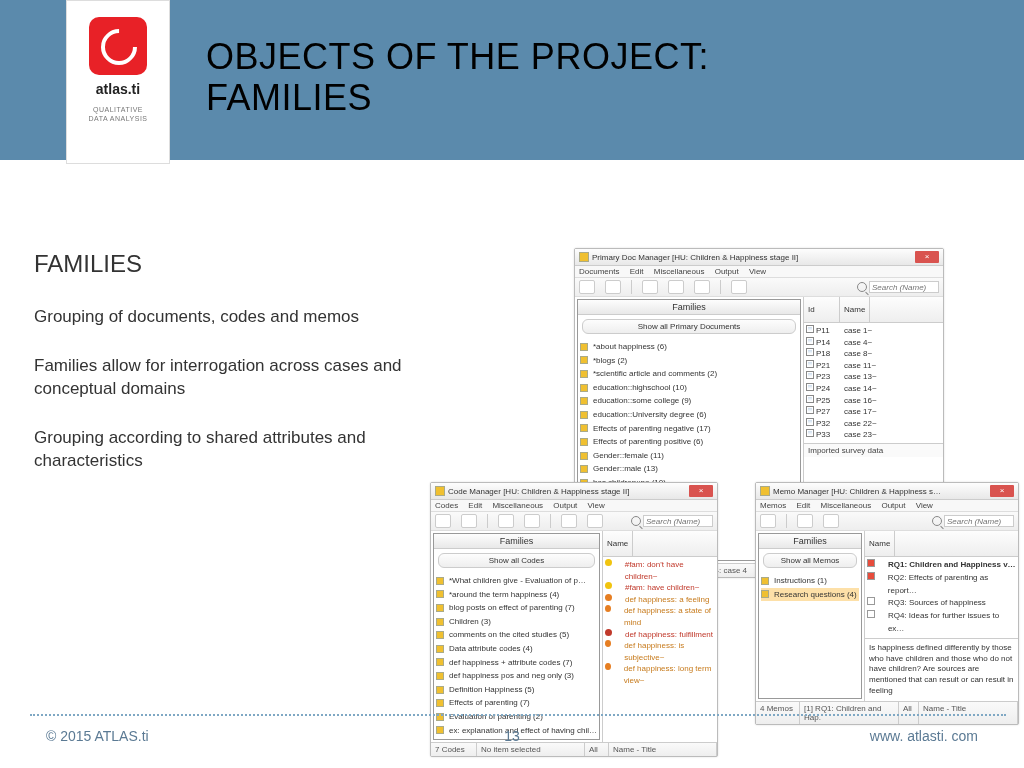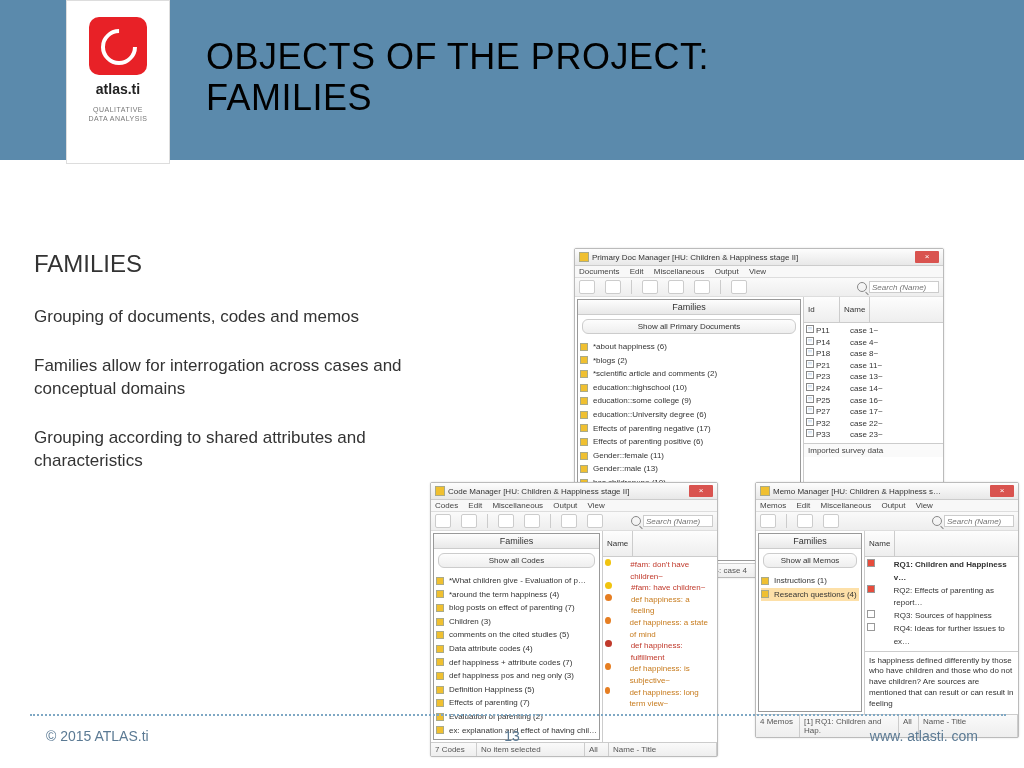--- a/index.html
+++ b/index.html
@@ -32,21 +32,21 @@
   .fam-panel{border:1px solid #999;margin:2px;flex:1;display:flex;flex-direction:column}
   .fam-hdr{background:linear-gradient(#fdfdfd,#e8e8e8);border-bottom:1px solid #ccc;text-align:center;padding:2px;font-size:9px}
   .fam-show{background:linear-gradient(#fdfdfd,#eee);border:1px solid #ccc;margin:4px;text-align:center;padding:2px;font-size:8px;border-radius:6px}
   .fam-list{padding:2px;font-size:8px;line-height:1.45;overflow:hidden}
   .fam-list div{white-space:nowrap;overflow:hidden;text-overflow:ellipsis}
   .fam-list .fic{width:8px;height:8px;background:#f0c030;border:1px solid #aa8;display:inline-block;margin-right:2px;vertical-align:middle}
   .right-panel{width:140px;border-left:1px solid #ccc}
   .rp-head{display:flex;background:linear-gradient(#fdfdfd,#eee);border-bottom:1px solid #ccc;font-size:8px}
   .rp-head span{padding:8px 4px;border-right:1px solid #ccc}
   .rp-list{font-size:8px;padding:2px}
-  .rp-list div{display:flex;gap:16px;line-height:1.45}
+  .rp-list div{display:flex;gap:10px;line-height:1.45}
   .rp-list .c1{width:28px}
   .rp-list .pic{width:8px;height:8px;background:#fff;border:1px solid #888;display:inline-block;margin-right:2px;position:relative}
   .rp-list .pic::after{content:"";position:absolute;left:1px;top:1px;right:1px;bottom:1px;background:linear-gradient(#cde,#fff)}
   .win-status{background:linear-gradient(#fafafa,#eee);border-top:1px solid #ccc;display:flex;font-size:8px;color:#555}
   .win-status span{padding:2px 4px;border-right:1px solid #ccc;flex:1}
   .rp-foot{font-size:8px;color:#444;padding:2px 4px;border-top:1px solid #ccc;background:#fafafa}
   
   .code-name{color:#000}
   .code-name.red{color:#c0392b}
   .code-name.orange{color:#c77b1d}

